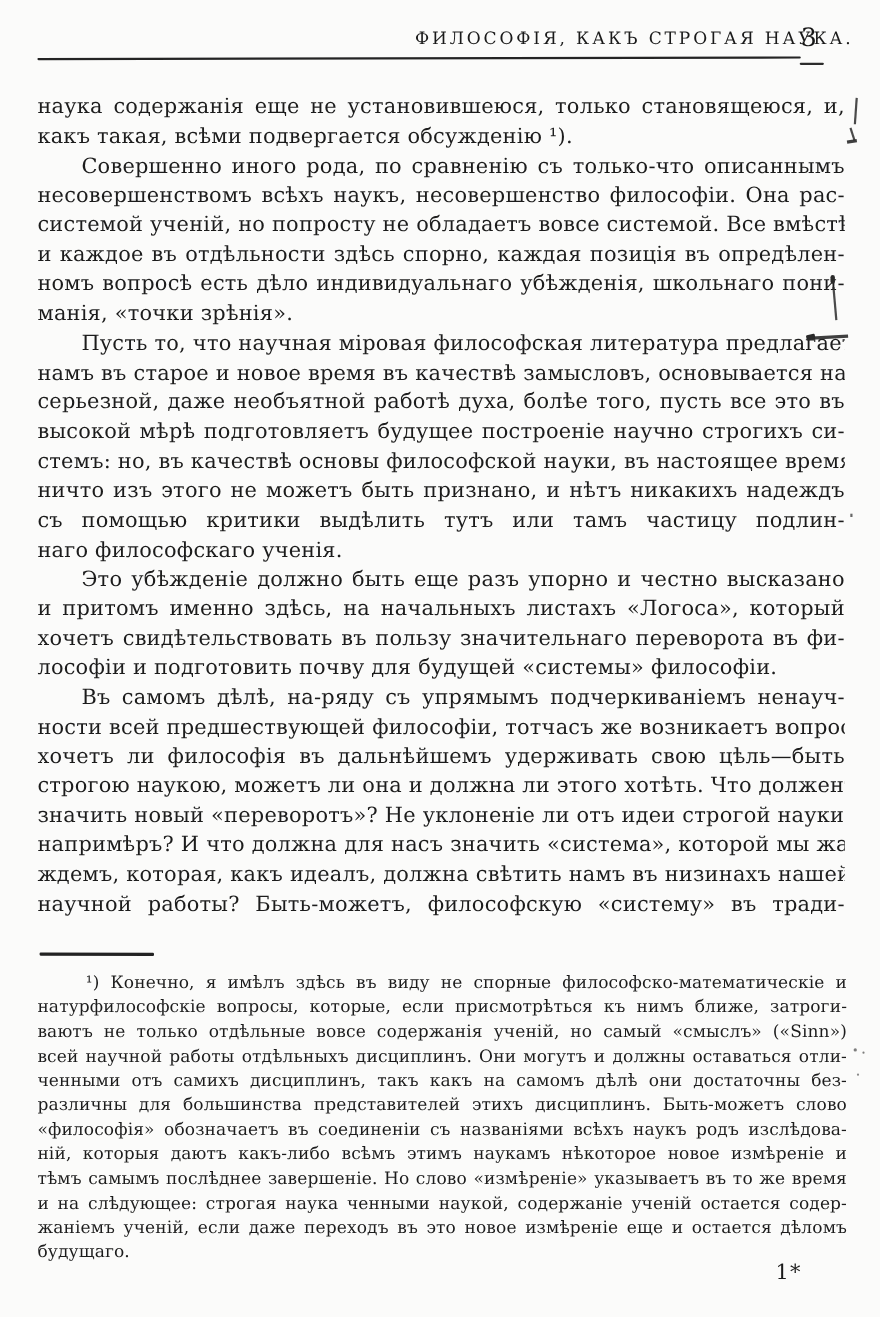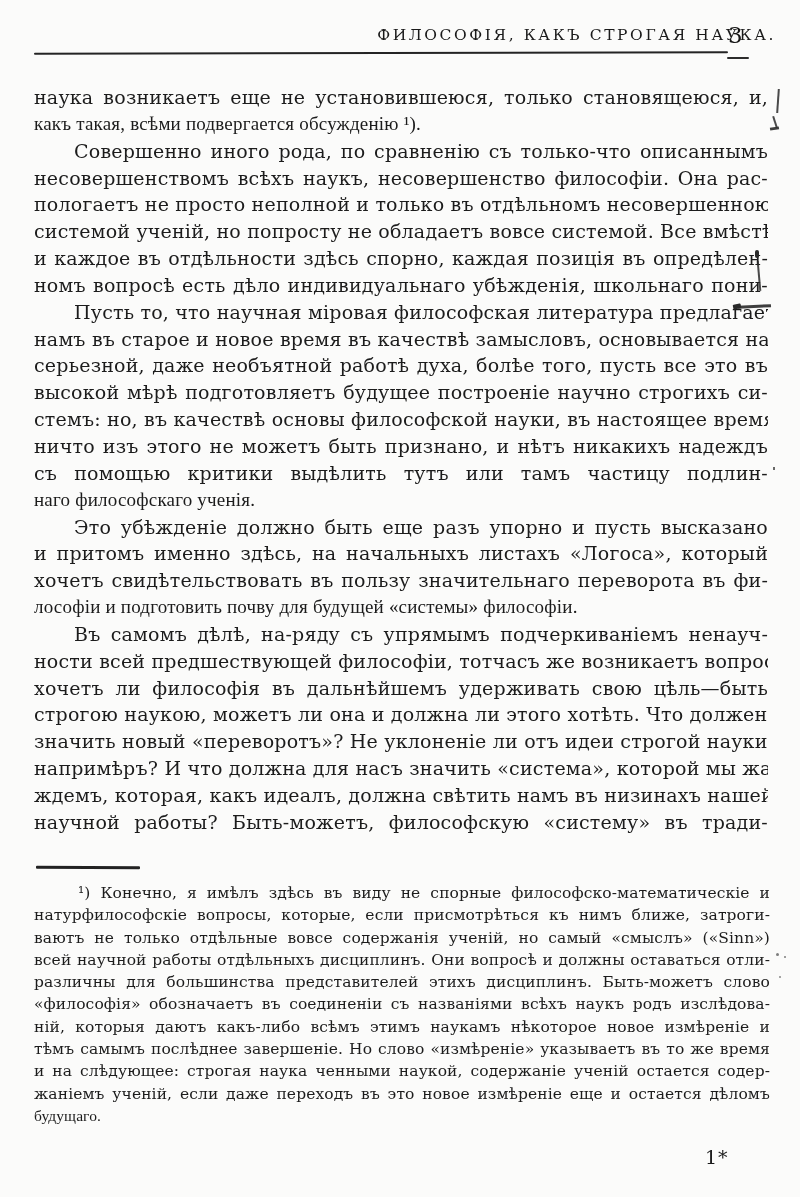--- a/index.html
+++ b/index.html
@@ -40,21 +40,21 @@
   .footnote{
     position:absolute;left:34px;top:882px;width:736px;
     font-size:15.5px;letter-spacing:0.1px;
   }
   .footnote .line{height:22.3px;line-height:22.3px;}
   .line{
     text-align:justify;
     text-align-last:justify;
     overflow:hidden;white-space:nowrap;
   }
-  .line.endline{text-align-last:left;font-family:Liberation Serif, serif;}
+  .line.endline{text-align-last:left;}
   .bodytext .line.indent{text-indent:40px;}
   .footnote .line.indent{text-indent:44px;}
   .footnote-rule{
     position:absolute;left:36px;top:866px;width:104px;height:2.5px;
     background:#222;border-radius:1px;transform:rotate(0.2deg);
   }
   .signature-mark{
     position:absolute;left:705px;top:1146px;
     font-size:19px;color:#1a1a1a;letter-spacing:1px;
   }
@@ -76,57 +76,58 @@
 <body>
 
 <div class="page">
 
   <div class="running-title">ФИЛОСОФІЯ, КАКЪ СТРОГАЯ НАУКА.</div>
   <div class="page-number">3</div>
   <div class="header-rule"></div>
   <div class="header-rule-tail"></div>
 
   <div class="bodytext">
-      <div class="line">наука возникаетъ еще не установившеюся, только становящеюся, и,</div>
+      <div class="line">наука содержанія еще не установившеюся, только становящеюся, и,</div>
       <div class="line endline">какъ такая, всѣми подвергается обсужденію ¹).</div>
       <div class="line indent">Совершенно иного рода, по сравненію съ только-что описаннымъ</div>
       <div class="line">несовершенствомъ всѣхъ наукъ, несовершенство философіи. Она рас-</div>
-      <div class="line">пологаетъ не просто неполной и только въ отдѣльномъ несовершенною</div>
       <div class="line">системой ученій, но попросту не обладаетъ вовсе системой. Все вмѣстѣ</div>
       <div class="line">и каждое въ отдѣльности здѣсь спорно, каждая позиція въ опредѣлен-</div>
       <div class="line">номъ вопросѣ есть дѣло индивидуальнаго убѣжденія, школьнаго пони-</div>
+      <div class="line endline">манія, «точки зрѣнія».</div>
       <div class="line indent">Пусть то, что научная міровая философская литература предлагаетъ</div>
       <div class="line">намъ въ старое и новое время въ качествѣ замысловъ, основывается на</div>
       <div class="line">серьезной, даже необъятной работѣ духа, болѣе того, пусть все это въ</div>
       <div class="line">высокой мѣрѣ подготовляетъ будущее построеніе научно строгихъ си-</div>
       <div class="line">стемъ: но, въ качествѣ основы философской науки, въ настоящее время</div>
       <div class="line">ничто изъ этого не можетъ быть признано, и нѣтъ никакихъ надеждъ</div>
       <div class="line">съ помощью критики выдѣлить тутъ или тамъ частицу подлин-</div>
       <div class="line endline">наго философскаго ученія.</div>
-      <div class="line indent">Это убѣжденіе должно быть еще разъ упорно и пусть высказано</div>
+      <div class="line indent">Это убѣжденіе должно быть еще разъ упорно и честно высказано</div>
       <div class="line">и притомъ именно здѣсь, на начальныхъ листахъ «Логоса», который</div>
       <div class="line">хочетъ свидѣтельствовать въ пользу значительнаго переворота въ фи-</div>
       <div class="line endline">лософіи и подготовить почву для будущей «системы» философіи.</div>
       <div class="line indent">Въ самомъ дѣлѣ, на-ряду съ упрямымъ подчеркиваніемъ ненауч-</div>
       <div class="line">ности всей предшествующей философіи, тотчасъ же возникаетъ вопросъ,</div>
       <div class="line">хочетъ ли философія въ дальнѣйшемъ удерживать свою цѣль—быть</div>
       <div class="line">строгою наукою, можетъ ли она и должна ли этого хотѣть. Что долженъ</div>
       <div class="line">значить новый «переворотъ»? Не уклоненіе ли отъ идеи строгой науки,</div>
       <div class="line">напримѣръ? И что должна для насъ значить «система», которой мы жа-</div>
       <div class="line">ждемъ, которая, какъ идеалъ, должна свѣтить намъ въ низинахъ нашей</div>
       <div class="line">научной работы? Быть-можетъ, философскую «систему» въ тради-</div>
     </div>
 
   <div class="footnote-rule"></div>
 
   <div class="footnote">
       <div class="line indent">¹) Конечно, я имѣлъ здѣсь въ виду не спорные философско-математическіе и</div>
       <div class="line">натурфилософскіе вопросы, которые, если присмотрѣться къ нимъ ближе, затроги-</div>
       <div class="line">ваютъ не только отдѣльные вовсе содержанія ученій, но самый «смыслъ» («Sinn»)</div>
-      <div class="line">всей научной работы отдѣльныхъ дисциплинъ. Они вопросѣ и должны оставаться отли-</div>
+      <div class="line">всей научной работы отдѣльныхъ дисциплинъ. Они могутъ и должны оставаться отли-</div>
+      <div class="line">ченными отъ самихъ дисциплинъ, такъ какъ на самомъ дѣлѣ они достаточны без-</div>
       <div class="line">различны для большинства представителей этихъ дисциплинъ. Быть-можетъ слово</div>
       <div class="line">«философія» обозначаетъ въ соединеніи съ названіями всѣхъ наукъ родъ изслѣдова-</div>
       <div class="line">ній, которыя даютъ какъ-либо всѣмъ этимъ наукамъ нѣкоторое новое измѣреніе и</div>
       <div class="line">тѣмъ самымъ послѣднее завершеніе. Но слово «измѣреніе» указываетъ въ то же время</div>
       <div class="line">и на слѣдующее: строгая наука ченными наукой, содержаніе ученій остается содер-</div>
       <div class="line">жаніемъ ученій, если даже переходъ въ это новое измѣреніе еще и остается дѣломъ</div>
       <div class="line endline">будущаго.</div>
     </div>
 
   <div class="signature-mark">1*</div>

